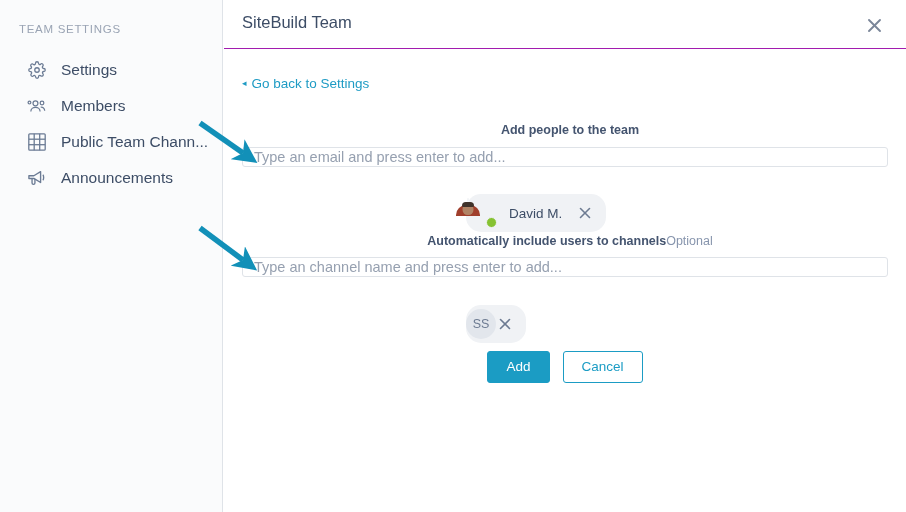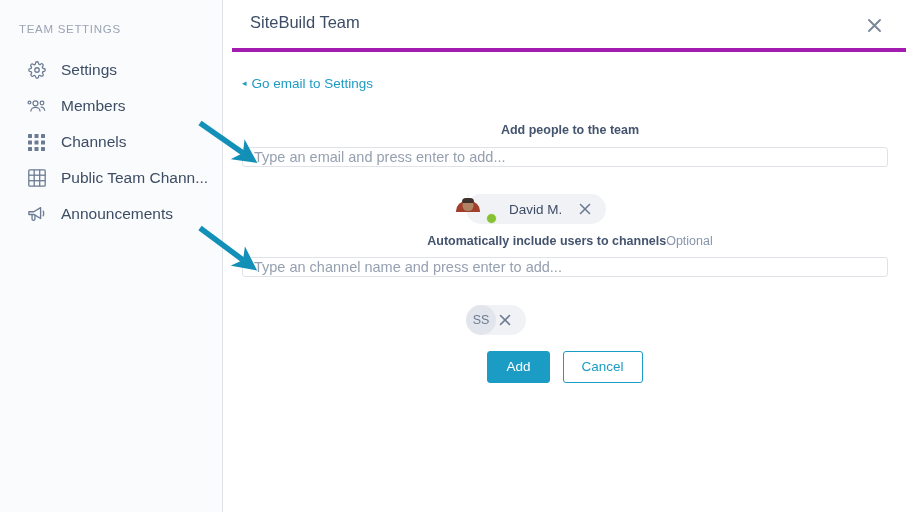--- a/index.html
+++ b/index.html
@@ -72,22 +72,21 @@
     position: absolute;
     left: 224px;
     top: 0;
     right: 0;
     height: 512px;
     background: #ffffff;
   }
   #panel-header {
     position: relative;
     height: 48px;
-    border-bottom: 4px solid #a21caf;
-    margin-left: 8px;
+    border-bottom: 1px solid #a21caf;
   }
   #panel-title {
     position: absolute;
     left: 18px;
     top: 13px;
     font-size: 16.5px;
     color: #3d4d66;
   }
   #close-button {
     position: absolute;
@@ -153,21 +152,21 @@
     padding: 0 11px;
     outline: none;
   }
   .text-input::placeholder { color: #96a0b0; }
 
   
   .chip {
     position: absolute;
     display: inline-flex;
     align-items: center;
-    height: 30px;
+    height: 38px;
     background: #f0f2f5;
     border-radius: 15px;
     padding-right: 6px;
     justify-content: center;
   }
   .chip-avatar {
     width: 28px; height: 28px;
     border-radius: 50%;
     margin-left: 1px;
     position: relative;
@@ -309,36 +308,20 @@
           <circle cx="11" cy="6.5" r="3.2"></circle>
           <path d="M5 17c0-3.1 2.7-5.2 6-5.2s6 2.1 6 5.2"></path>
           <circle cx="19.5" cy="6" r="2.4"></circle>
           <path d="M17.8 11.6c2.8-.3 5.2 1.6 5.2 4.6"></path>
           <circle cx="3.2" cy="5.6" r="1.8"></circle>
         </svg>
       </span>
       <span class="nav-label">Members</span>
     </div>
 
-    <div class="nav-item">
-      <span class="nav-icon">
-        <svg width="17" height="17" viewBox="0 0 17 17" fill="currentColor">
-          <rect x="0" y="0" width="4" height="4" rx="0.5"></rect>
-            <rect x="6.5" y="0" width="4" height="4" rx="0.5"></rect>
-            <rect x="13" y="0" width="4" height="4" rx="0.5"></rect>
-          <rect x="0" y="6.5" width="4" height="4" rx="0.5"></rect>
-            <rect x="6.5" y="6.5" width="4" height="4" rx="0.5"></rect>
-            <rect x="13" y="6.5" width="4" height="4" rx="0.5"></rect>
-          <rect x="0" y="13" width="4" height="4" rx="0.5"></rect>
-            <rect x="6.5" y="13" width="4" height="4" rx="0.5"></rect>
-            <rect x="13" y="13" width="4" height="4" rx="0.5"></rect>
-        </svg>
-      </span>
-      <span class="nav-label">Channels</span>
-    </div>
 
     <div class="nav-item">
       <span class="nav-icon">
         <svg width="18" height="18" viewBox="0 0 18 18" fill="none" stroke="currentColor" stroke-width="1.3">
           <rect x="0.8" y="0.8" width="16.4" height="16.4" rx="1"></rect>
           <line x1="0.8" y1="6.2" x2="17.2" y2="6.2"></line>
           <line x1="0.8" y1="11.7" x2="17.2" y2="11.7"></line>
           <line x1="6.2" y1="0.8" x2="6.2" y2="17.2"></line>
           <line x1="11.7" y1="0.8" x2="11.7" y2="17.2"></line>
         </svg>
@@ -367,21 +350,21 @@
     <div id="close-button">
       <svg width="15" height="15" viewBox="0 0 15 15" fill="none" stroke="currentColor" stroke-width="1.9" stroke-linecap="round">
         <line x1="2" y1="2" x2="13" y2="13"></line>
           <line x1="13" y1="2" x2="2" y2="13"></line>
       </svg>
     </div>
   </div>
 
   <div id="back-link">
     <span id="back-caret">◂</span>
-    <span>Go email to Settings</span>
+    <span>Go back to Settings</span>
   </div>
 
   <div class="field-label-row" style="top:123px;">
     <span class="field-label">Add people to the team</span>
   </div>
   <input class="text-input" style="top: 147px;" type="text" placeholder="Type an email and press enter to add...">
 
   <div class="chip" style="top:194px; left:242px;">
     <span class="chip-avatar">
       <span class="photo">

